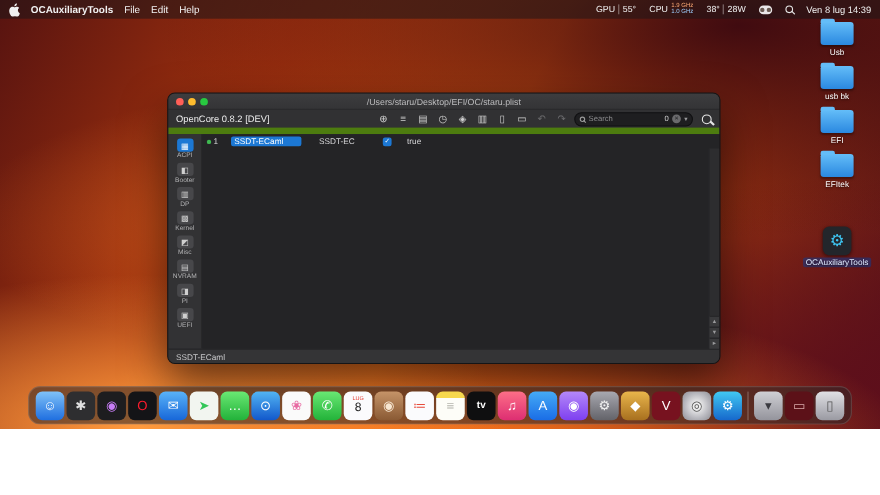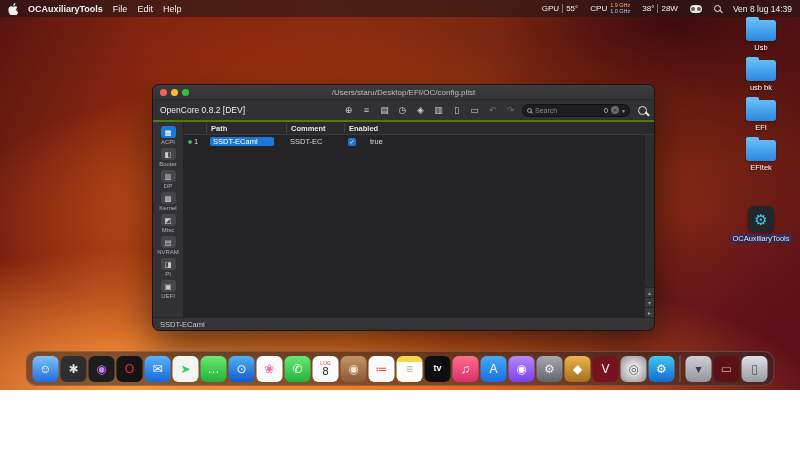--- a/index.html
+++ b/index.html
@@ -63,21 +63,21 @@
     display:flex; flex-direction:column; overflow:hidden;
   }
   .titlebar { height:15px; flex:0 0 15px; background:linear-gradient(#3d3d3f,#343436);
     position:relative; display:flex; align-items:center; justify-content:center;
     border-bottom:1px solid #2a2a2c; }
   .lights { position:absolute; left:7px; top:4px; display:flex; gap:4px; }
   .light { width:7px; height:7px; border-radius:50%; }
   .l-close{background:#ff5f57;} .l-min{background:#febc2e;} .l-zoom{background:#28c840;}
   .win-title { font-size:8px; color:#bcbcbe; }
 
-  .toolbar { height:22px; flex:0 0 22px; background:#313133; border-bottom:2px solid #4d7c0f;
+  .toolbar { height:22px; flex:0 0 22px; background:#313133; border-bottom:6px solid #4d7c0f;
     display:flex; align-items:center; padding:0 7px; gap:5px; }
   .subtitle { font-size:8.5px; color:#ececec; margin-right:auto; white-space:nowrap; }
   .tb-icon { width:13px; height:14px; display:flex; align-items:center; justify-content:center;
     color:#cfcfcf; font-size:9px; cursor:default; }
   .tb-icon.dim { color:#6d6d6f; }
   .searchbox { width:108px; height:13px; background:#1e1e20; border:1px solid #101012;
     border-radius:7px; display:flex; align-items:center; padding:0 4px; gap:3px; }
   .mini-mag { width:5px; height:5px; border:1px solid #9a9a9a; border-radius:50%; position:relative; flex:0 0 auto; }
   .mini-mag::after { content:""; position:absolute; width:3px; height:1px; background:#9a9a9a;
     transform:rotate(45deg); right:-2px; bottom:-1px; }
@@ -209,21 +209,21 @@
   </div>
 
   <div class="window">
 
     <div class="titlebar">
       <span class="lights">
         <span class="light l-close"></span>
         <span class="light l-min"></span>
         <span class="light l-zoom"></span>
       </span>
-      <span class="win-title">/Users/staru/Desktop/EFI/OC/config.plist</span>
+      <span class="win-title">/Users/staru/Desktop/EFI/OC/staru.plist</span>
     </div>
 
     <div class="toolbar">
       <span class="subtitle">OpenCore 0.8.2 [DEV]</span>
       <span class="tb-icon">⊕</span>
       <span class="tb-icon">≡</span>
       <span class="tb-icon">▤</span>
       <span class="tb-icon">◷</span>
       <span class="tb-icon">◈</span>
       <span class="tb-icon">▥</span>
@@ -272,26 +272,20 @@
           <span class="sb-ico">◨</span>
           <span class="sb-label">PI</span>
         </div>
         <div class="sb-item">
           <span class="sb-ico">▣</span>
           <span class="sb-label">UEFI</span>
         </div>
       </div>
 
       <div class="main">
-        <div class="thead">
-          <span class="c-num"></span>
-          <span class="c-path">Path</span>
-          <span class="c-com">Comment</span>
-          <span class="c-en">Enabled</span>
-        </div>
         <div class="trow">
           <span class="c-num">
             <span class="dot"></span>
             <span>1</span>
           </span>
           <span class="c-path" style="border-left:none;">
             <span class="cell-sel">SSDT-ECaml</span>
           </span>
           <span class="c-com" style="border-left:none;">SSDT-EC</span>
           <span class="c-en" style="border-left:none; display:flex; align-items:center;">

